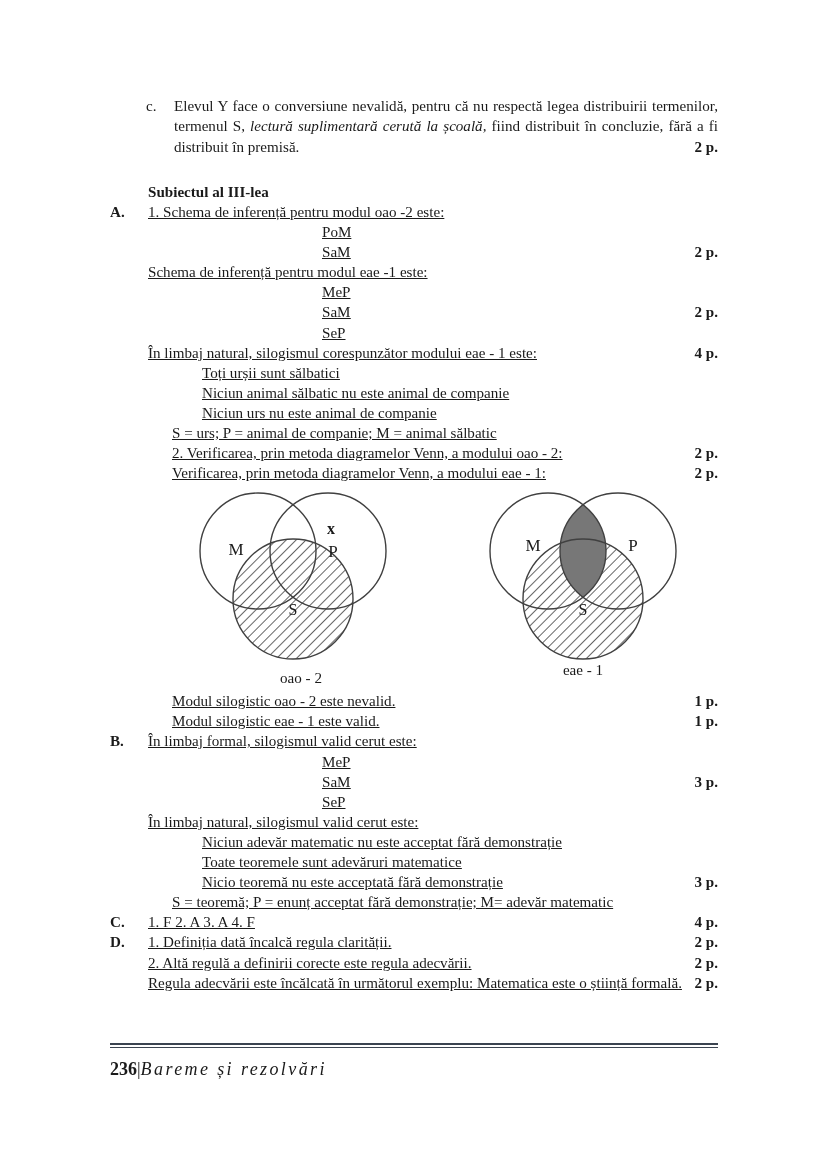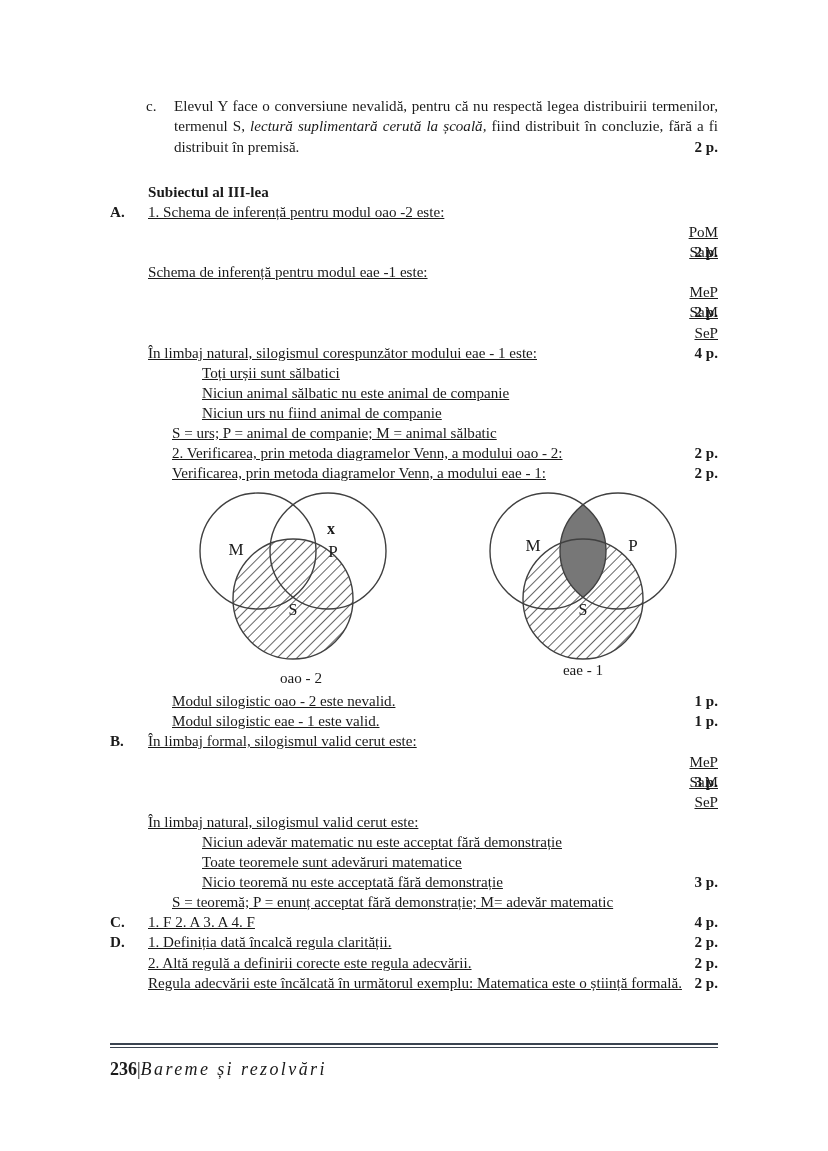--- a/index.html
+++ b/index.html
@@ -83,21 +83,21 @@
   }
   .sec > .letter {
     position: absolute;
     left: 0;
     top: 0;
     font-weight: bold;
   }
   .indent1 { padding-left: 38px; }
   .indent2 { padding-left: 62px; }
   .indent3 { padding-left: 92px; }
-  .indent-sch { padding-left: 212px; text-align: right; }
+  .indent-sch { padding-left: 212px; }
   .indent-wrap {
     padding-left: 38px;
     text-align: justify;
     position: relative;
   }
 
   
   .venn-area {
     position: relative;
     height: 202px;
@@ -177,21 +177,21 @@
     <div class="row indent-sch">SeP</div>
 
     <div class="row indent1">
       <span>În limbaj natural, silogismul corespunzător modului eae - 1 este:</span>
       <span class="pts">4 p.</span>
     </div>
     <div class="row indent3">
       <span class="uline">Toți urșii sunt sălbatici</span>
     </div>
     <div class="row indent3">Niciun animal sălbatic nu este animal de companie</div>
-    <div class="row indent3">Niciun urs nu fiind animal de companie</div>
+    <div class="row indent3">Niciun urs nu este animal de companie</div>
 
     <div class="row indent2">S = urs;       P = animal de companie;   M = animal sălbatic</div>
 
     <div class="row indent2">
       <span>2.  Verificarea, prin metoda diagramelor Venn, a modului oao - 2:</span>
       <span class="pts">2 p.</span>
     </div>
     <div class="row indent2">
       <span>Verificarea, prin metoda diagramelor Venn, a modului eae - 1:</span>
       <span class="pts">2 p.</span>

